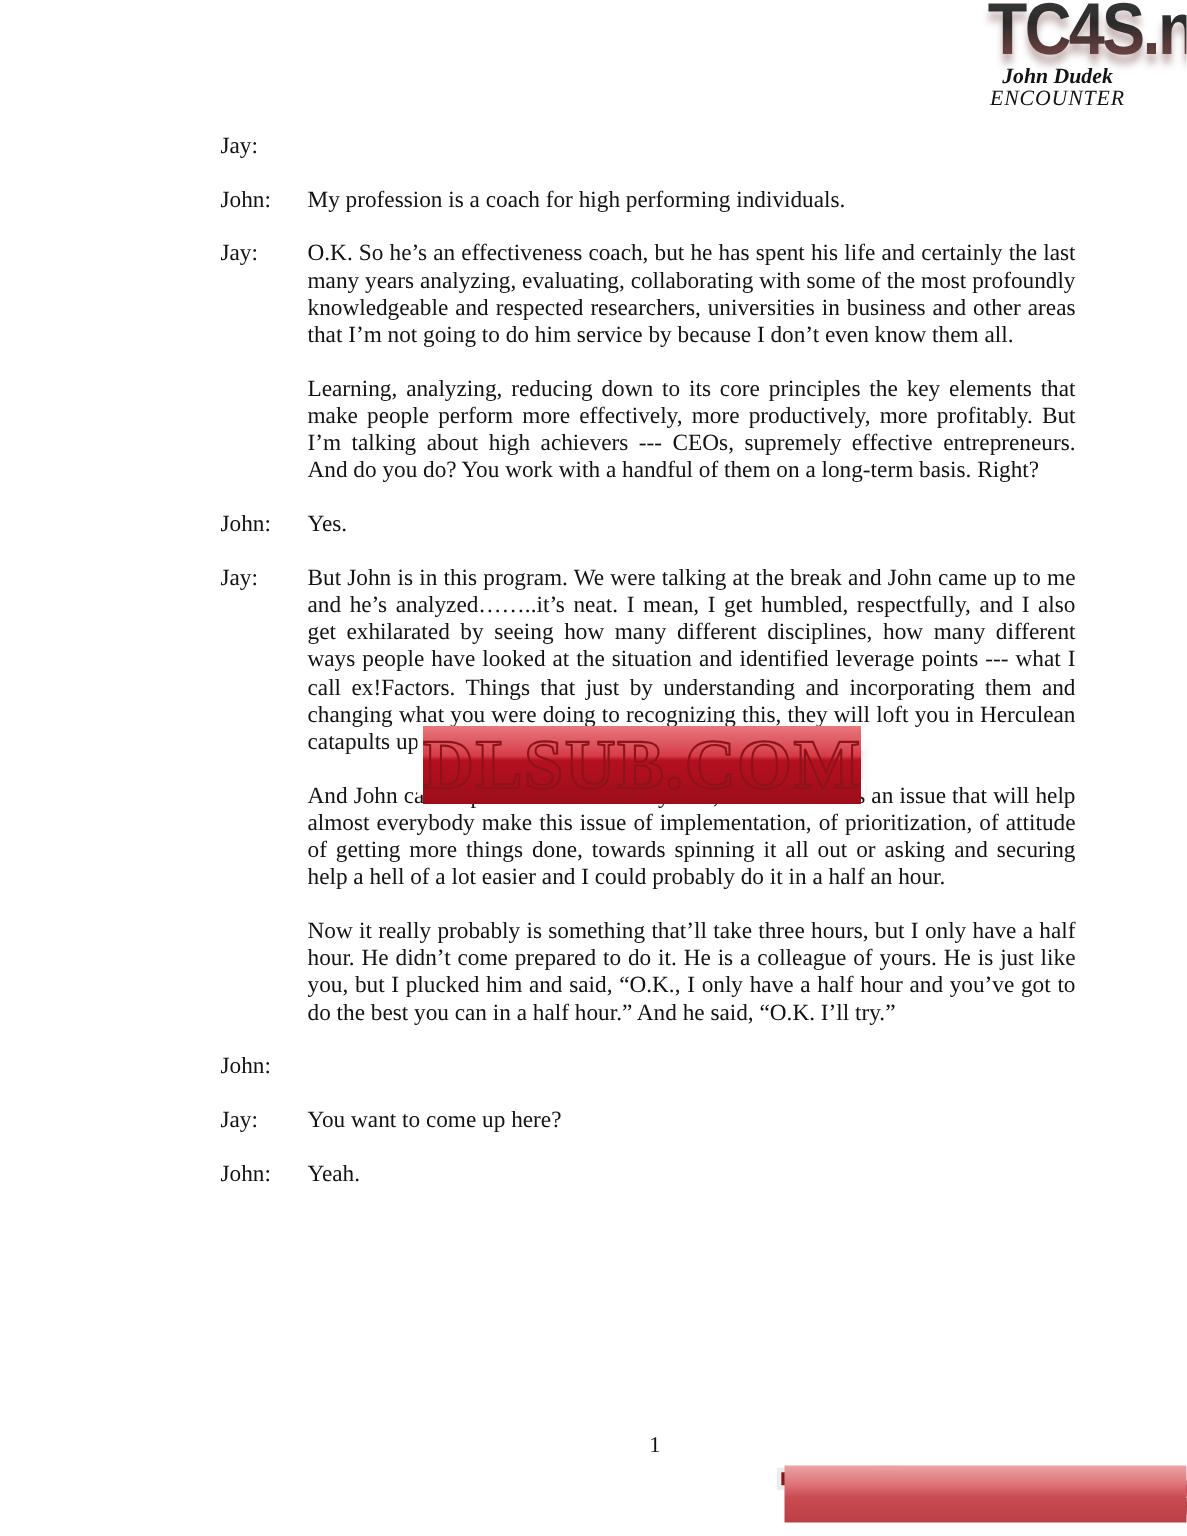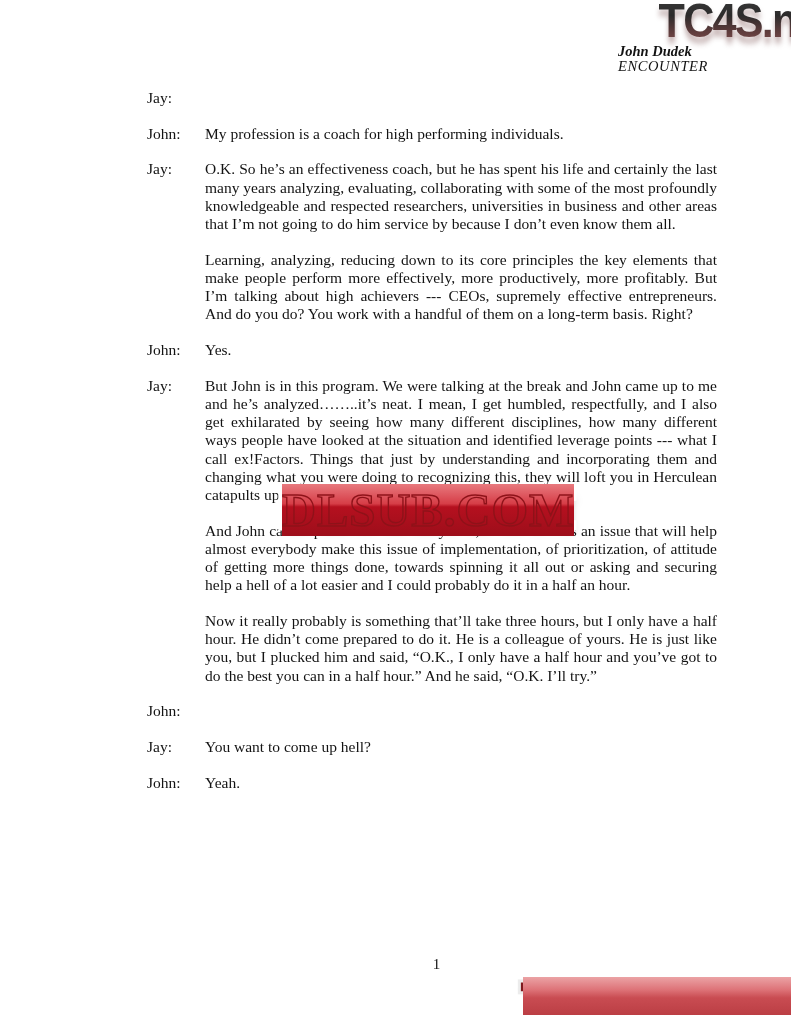--- a/index.html
+++ b/index.html
@@ -28,22 +28,23 @@
     background: linear-gradient(180deg, #3a3a3a 8%, #2c2b2b 42%, #5d3c3c 70%, #8a5252 100%);
     -webkit-background-clip: text;
     background-clip: text;
     color: transparent;
     filter: drop-shadow(0 6px 3px rgba(115, 70, 70, 0.45));
     white-space: nowrap;
   }
   .credit {
     position: absolute;
     top: 44px;
-    left: 577px;
+    left: 603px;
     width: 122px;
+    text-align: center;
     line-height: 15px;
   }
   .credit-name {
     font-weight: bold;
     font-style: italic;
     font-size: 14.5px;
   }
   .credit-title {
     font-style: italic;
     font-size: 14.5px;
@@ -178,21 +179,21 @@
     </div>
     <div class="row">
       <div class="speaker"></div>
       <div class="ptext">Now it really probably is something that’ll take three hours, but I only have a half hour.  He didn’t come prepared to do it.  He is a colleague of yours.  He is just like you, but I plucked him and said, “O.K., I only have a half hour and you’ve got to do the best you can in a half hour.”  And he said, “O.K.  I’ll try.”</div>
     </div>
     <div class="row">
       <div class="speaker">John:</div>
     </div>
     <div class="row">
       <div class="speaker">Jay:</div>
-      <div class="ptext">You want to come up hell?</div>
+      <div class="ptext">You want to come up here?</div>
     </div>
     <div class="row">
       <div class="speaker">John:</div>
       <div class="ptext">Yeah.</div>
     </div>
   </div>
 
   <div class="wm wm-dlsub" data-text="DLSUB.COM">
     <span class="wm-fill">DLSUB.COM</span>
   </div>

